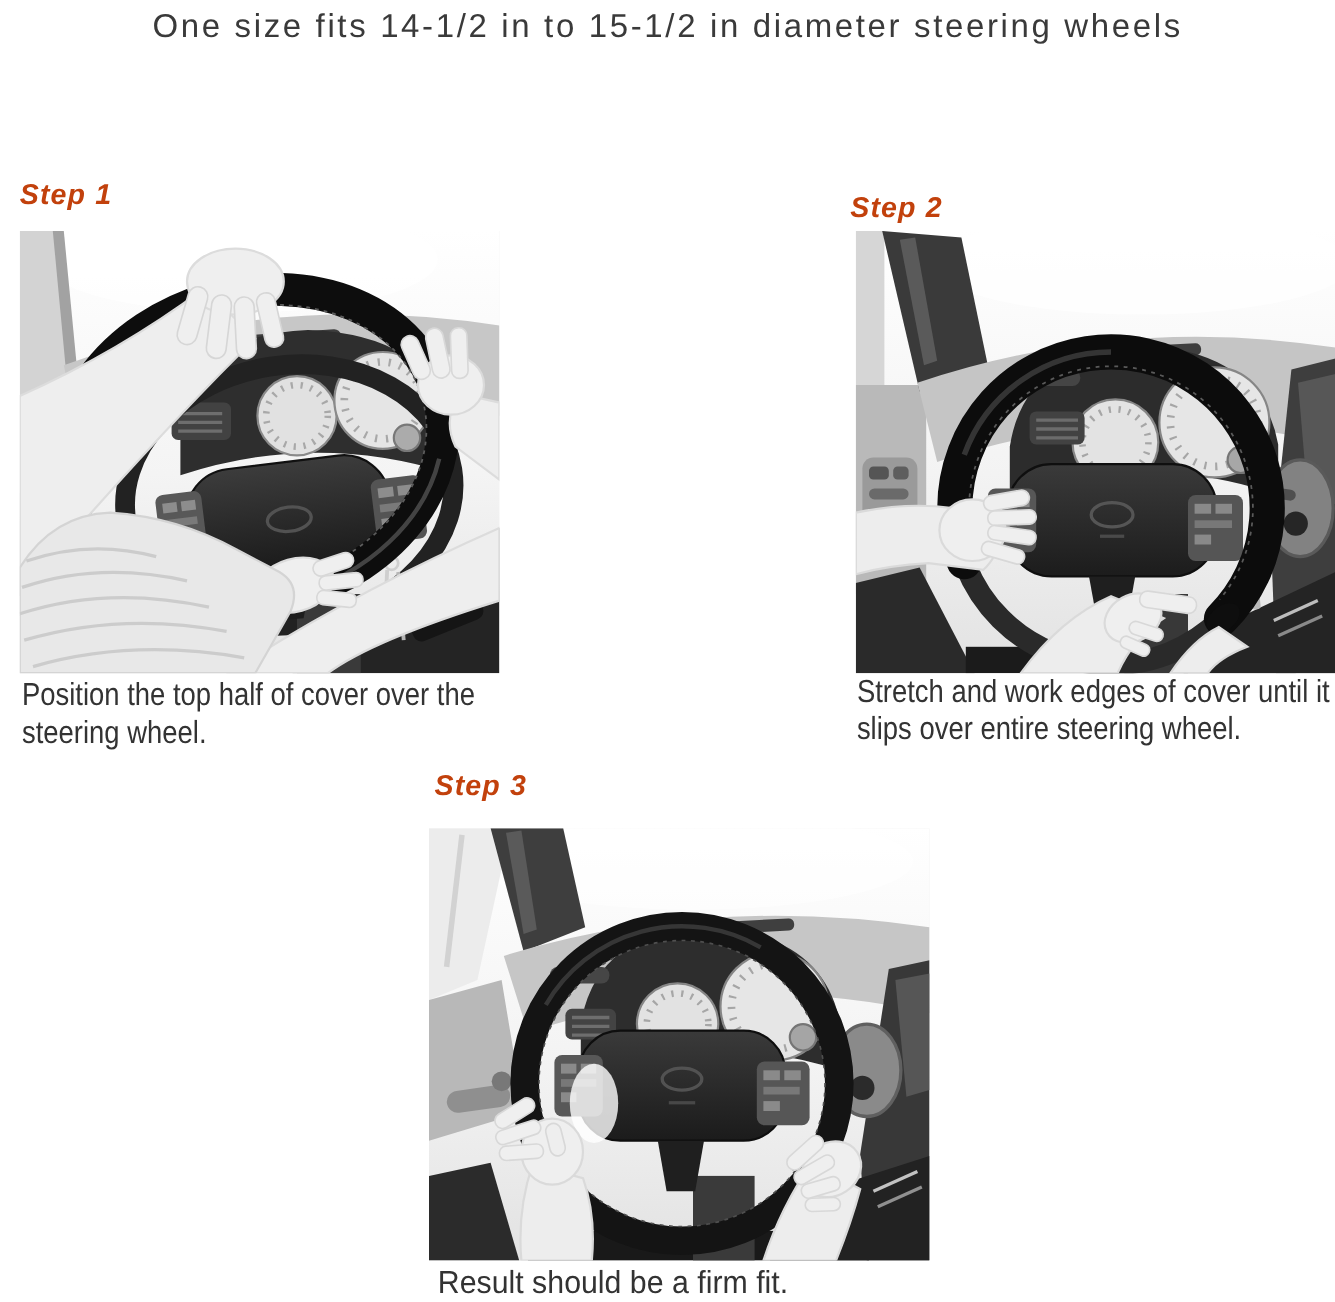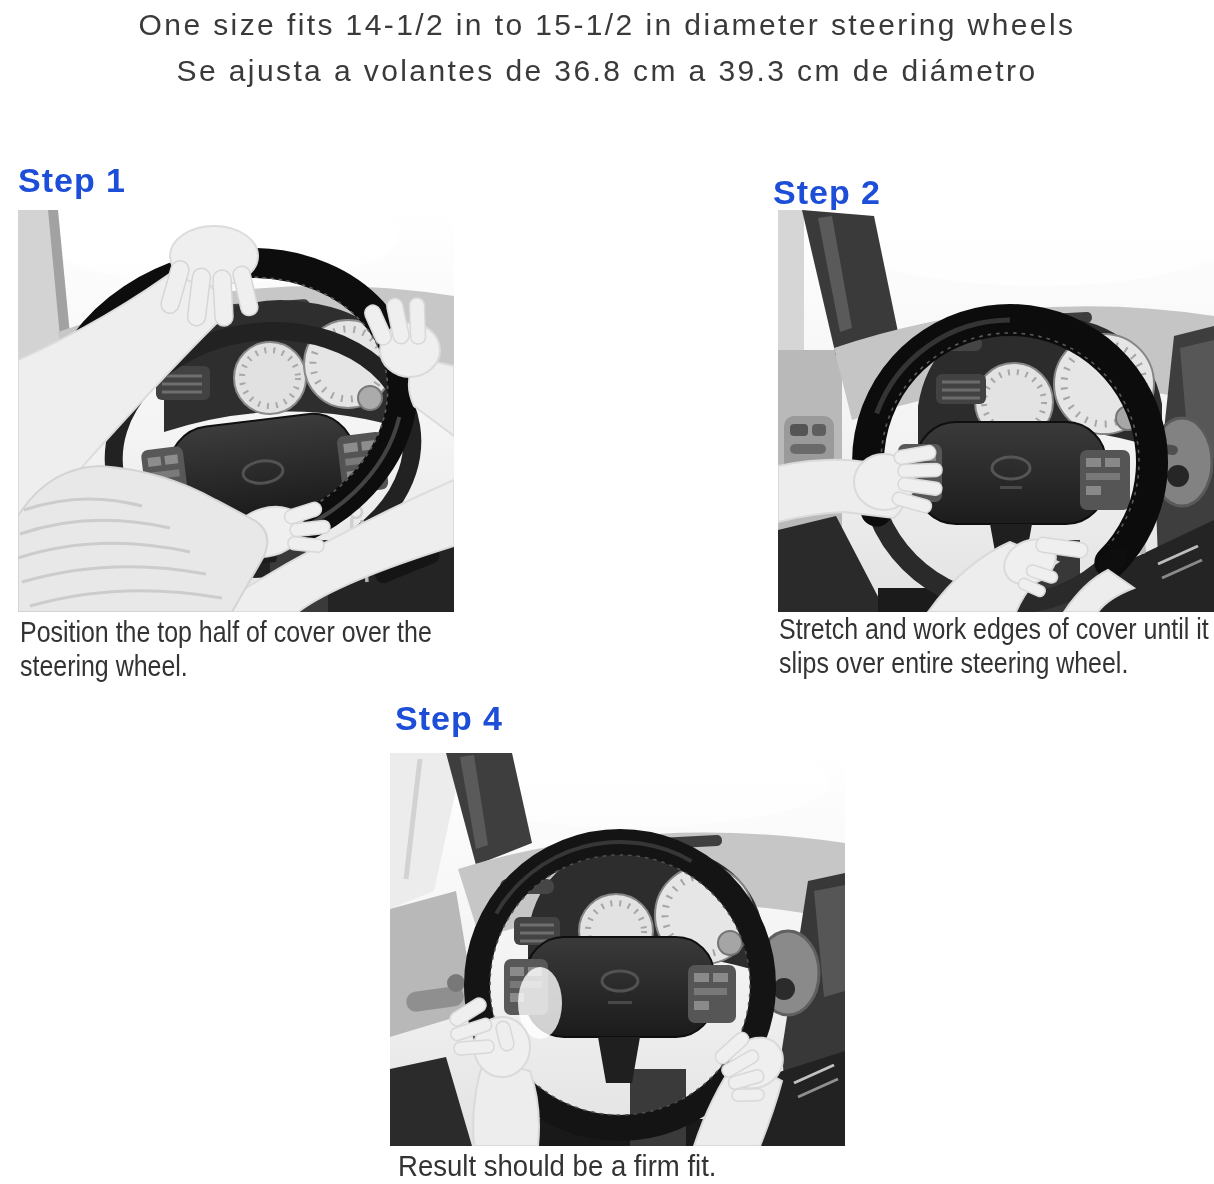--- a/index.html
+++ b/index.html
@@ -1,20 +1,20 @@
 <!DOCTYPE html>
 <html><head>
 <meta charset="utf-8">
 <style>
   html,body{margin:0;padding:0;background:#ffffff;}
   .sheet{position:relative;width:1214px;height:1184px;background:#ffffff;overflow:hidden;
          font-family:"Liberation Sans",sans-serif;}
   .header{position:absolute;top:2px;left:0;width:1214px;text-align:center;}
   .hline{font-size:30px;letter-spacing:2.4px;line-height:46px;color:#3a3a3a;white-space:nowrap;}
-  .step-label{position:absolute;font-size:34px;font-weight:700;color:#1d4ed8;letter-spacing:1px;}
+  .step-label{position:absolute;font-size:26px;font-weight:700;color:#c2410c;letter-spacing:1px;font-style:italic;}
   .sl1{left:18px;top:161px}
   .sl2{left:773px;top:173px}
   .sl3{left:395px;top:699px}
   .photo{position:absolute;background:#f2f2f2;}
   .photo svg{display:block;width:100%;height:100%;}
   .p1{left:18px;top:210px;width:436px;height:402px}
   .p2{left:778px;top:210px;width:436px;height:402px}
   .p3{left:390px;top:753px;width:455px;height:393px}
   .caption{position:absolute;font-size:29px;color:#333333;line-height:34px;
            transform:scaleX(.86);transform-origin:0 0;}
@@ -23,21 +23,20 @@
   .c2{left:779px;top:612px}
   .c3{left:398px;top:1149px;transform:scaleX(.95)}
 </style>
 </head>
 <body>
 
 <div class="sheet">
 
   <div class="header">
     <div class="hline">One size fits 14-1/2 in to 15-1/2 in diameter steering wheels</div>
-    <div class="hline">Se ajusta a volantes de 36.8 cm a 39.3 cm de diámetro</div>
   </div>
 
   <div class="step-label sl1">Step 1</div>
   <div class="step-label sl2">Step 2</div>
 
   <div class="photo p1">
   <svg viewBox="0 0 436 402" xmlns="http://www.w3.org/2000/svg">
     <defs>
       <linearGradient id="s1bg" x1="0" y1="0" x2="0" y2="1">
         <stop offset="0" stop-color="#ffffff"></stop>
@@ -250,21 +249,21 @@
 
   <div class="caption c1">
     <div class="cap-line">Position the top half of cover over the</div>
     <div class="cap-line">steering wheel.</div>
   </div>
   <div class="caption c2">
     <div class="cap-line">Stretch and work edges of cover until it</div>
     <div class="cap-line">slips over entire steering wheel.</div>
   </div>
 
-  <div class="step-label sl3">Step 4</div>
+  <div class="step-label sl3">Step 3</div>
 
   <div class="photo p3">
   <svg viewBox="0 0 455 393" xmlns="http://www.w3.org/2000/svg">
     <defs>
       <linearGradient id="s3bg" x1="0" y1="0" x2="0" y2="1">
         <stop offset="0" stop-color="#ffffff"></stop>
             <stop offset=".55" stop-color="#f3f3f3"></stop>
             <stop offset="1" stop-color="#e2e2e2"></stop>
       </linearGradient>
       <linearGradient id="s3hub" x1="0" y1="0" x2="0" y2="1">

